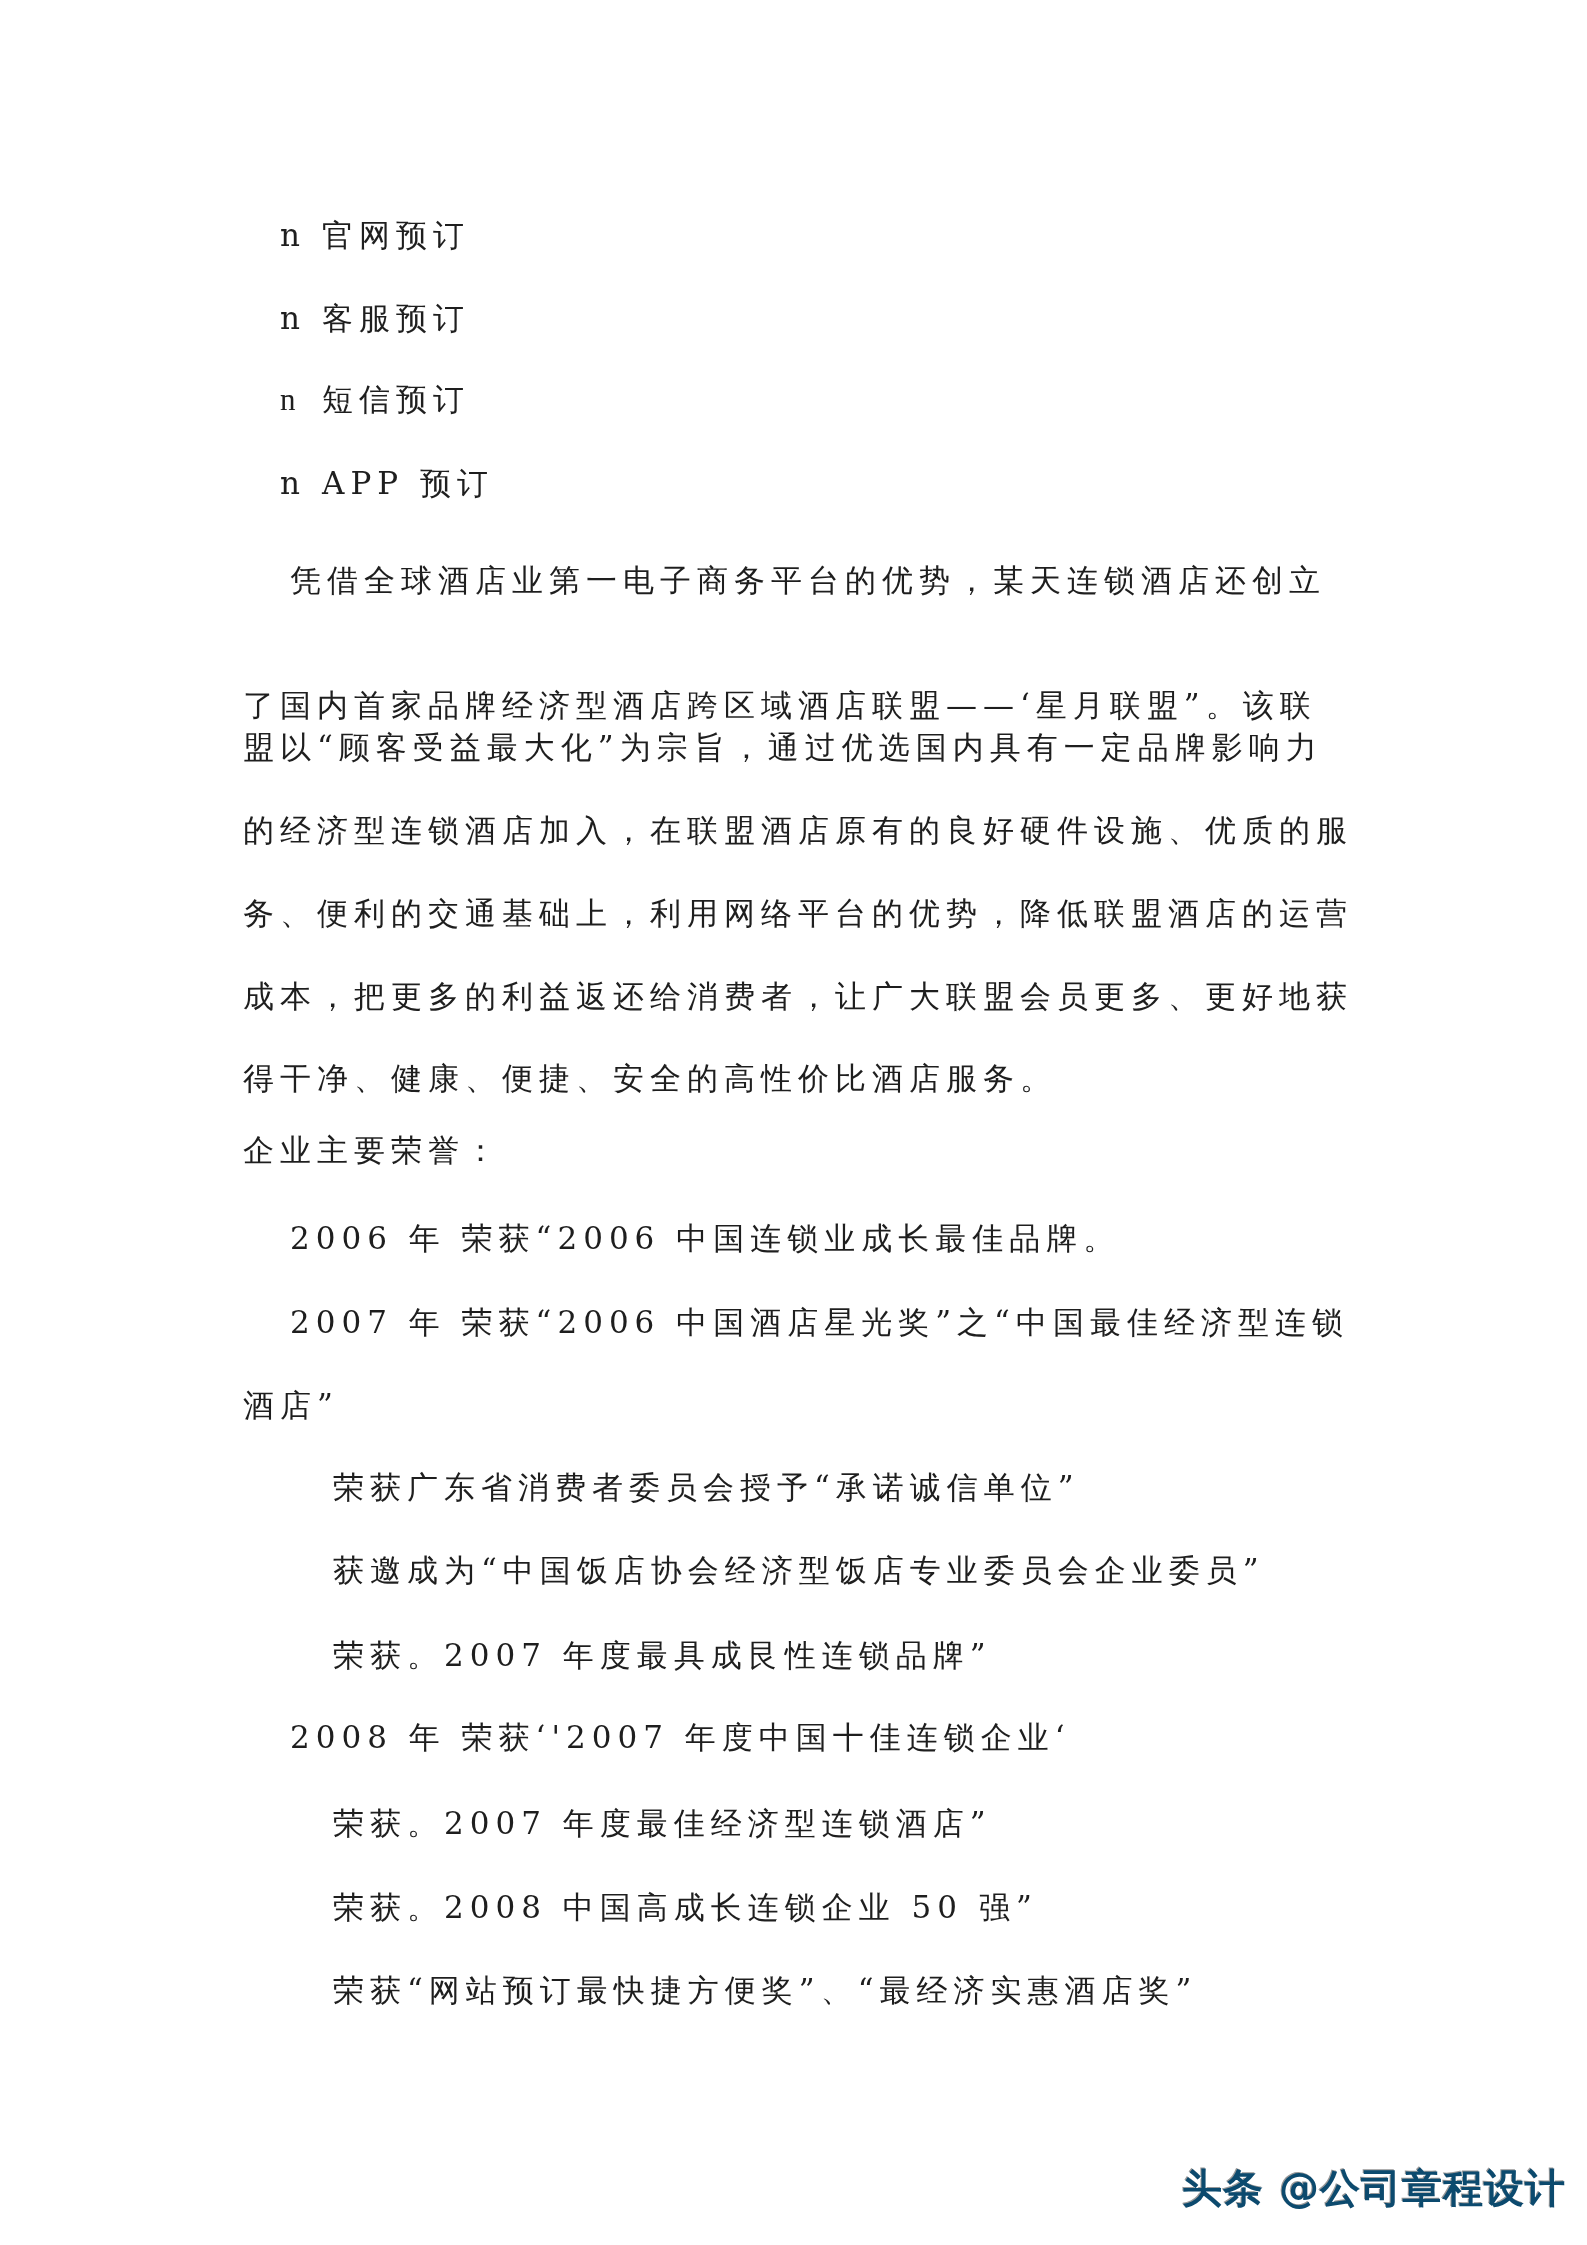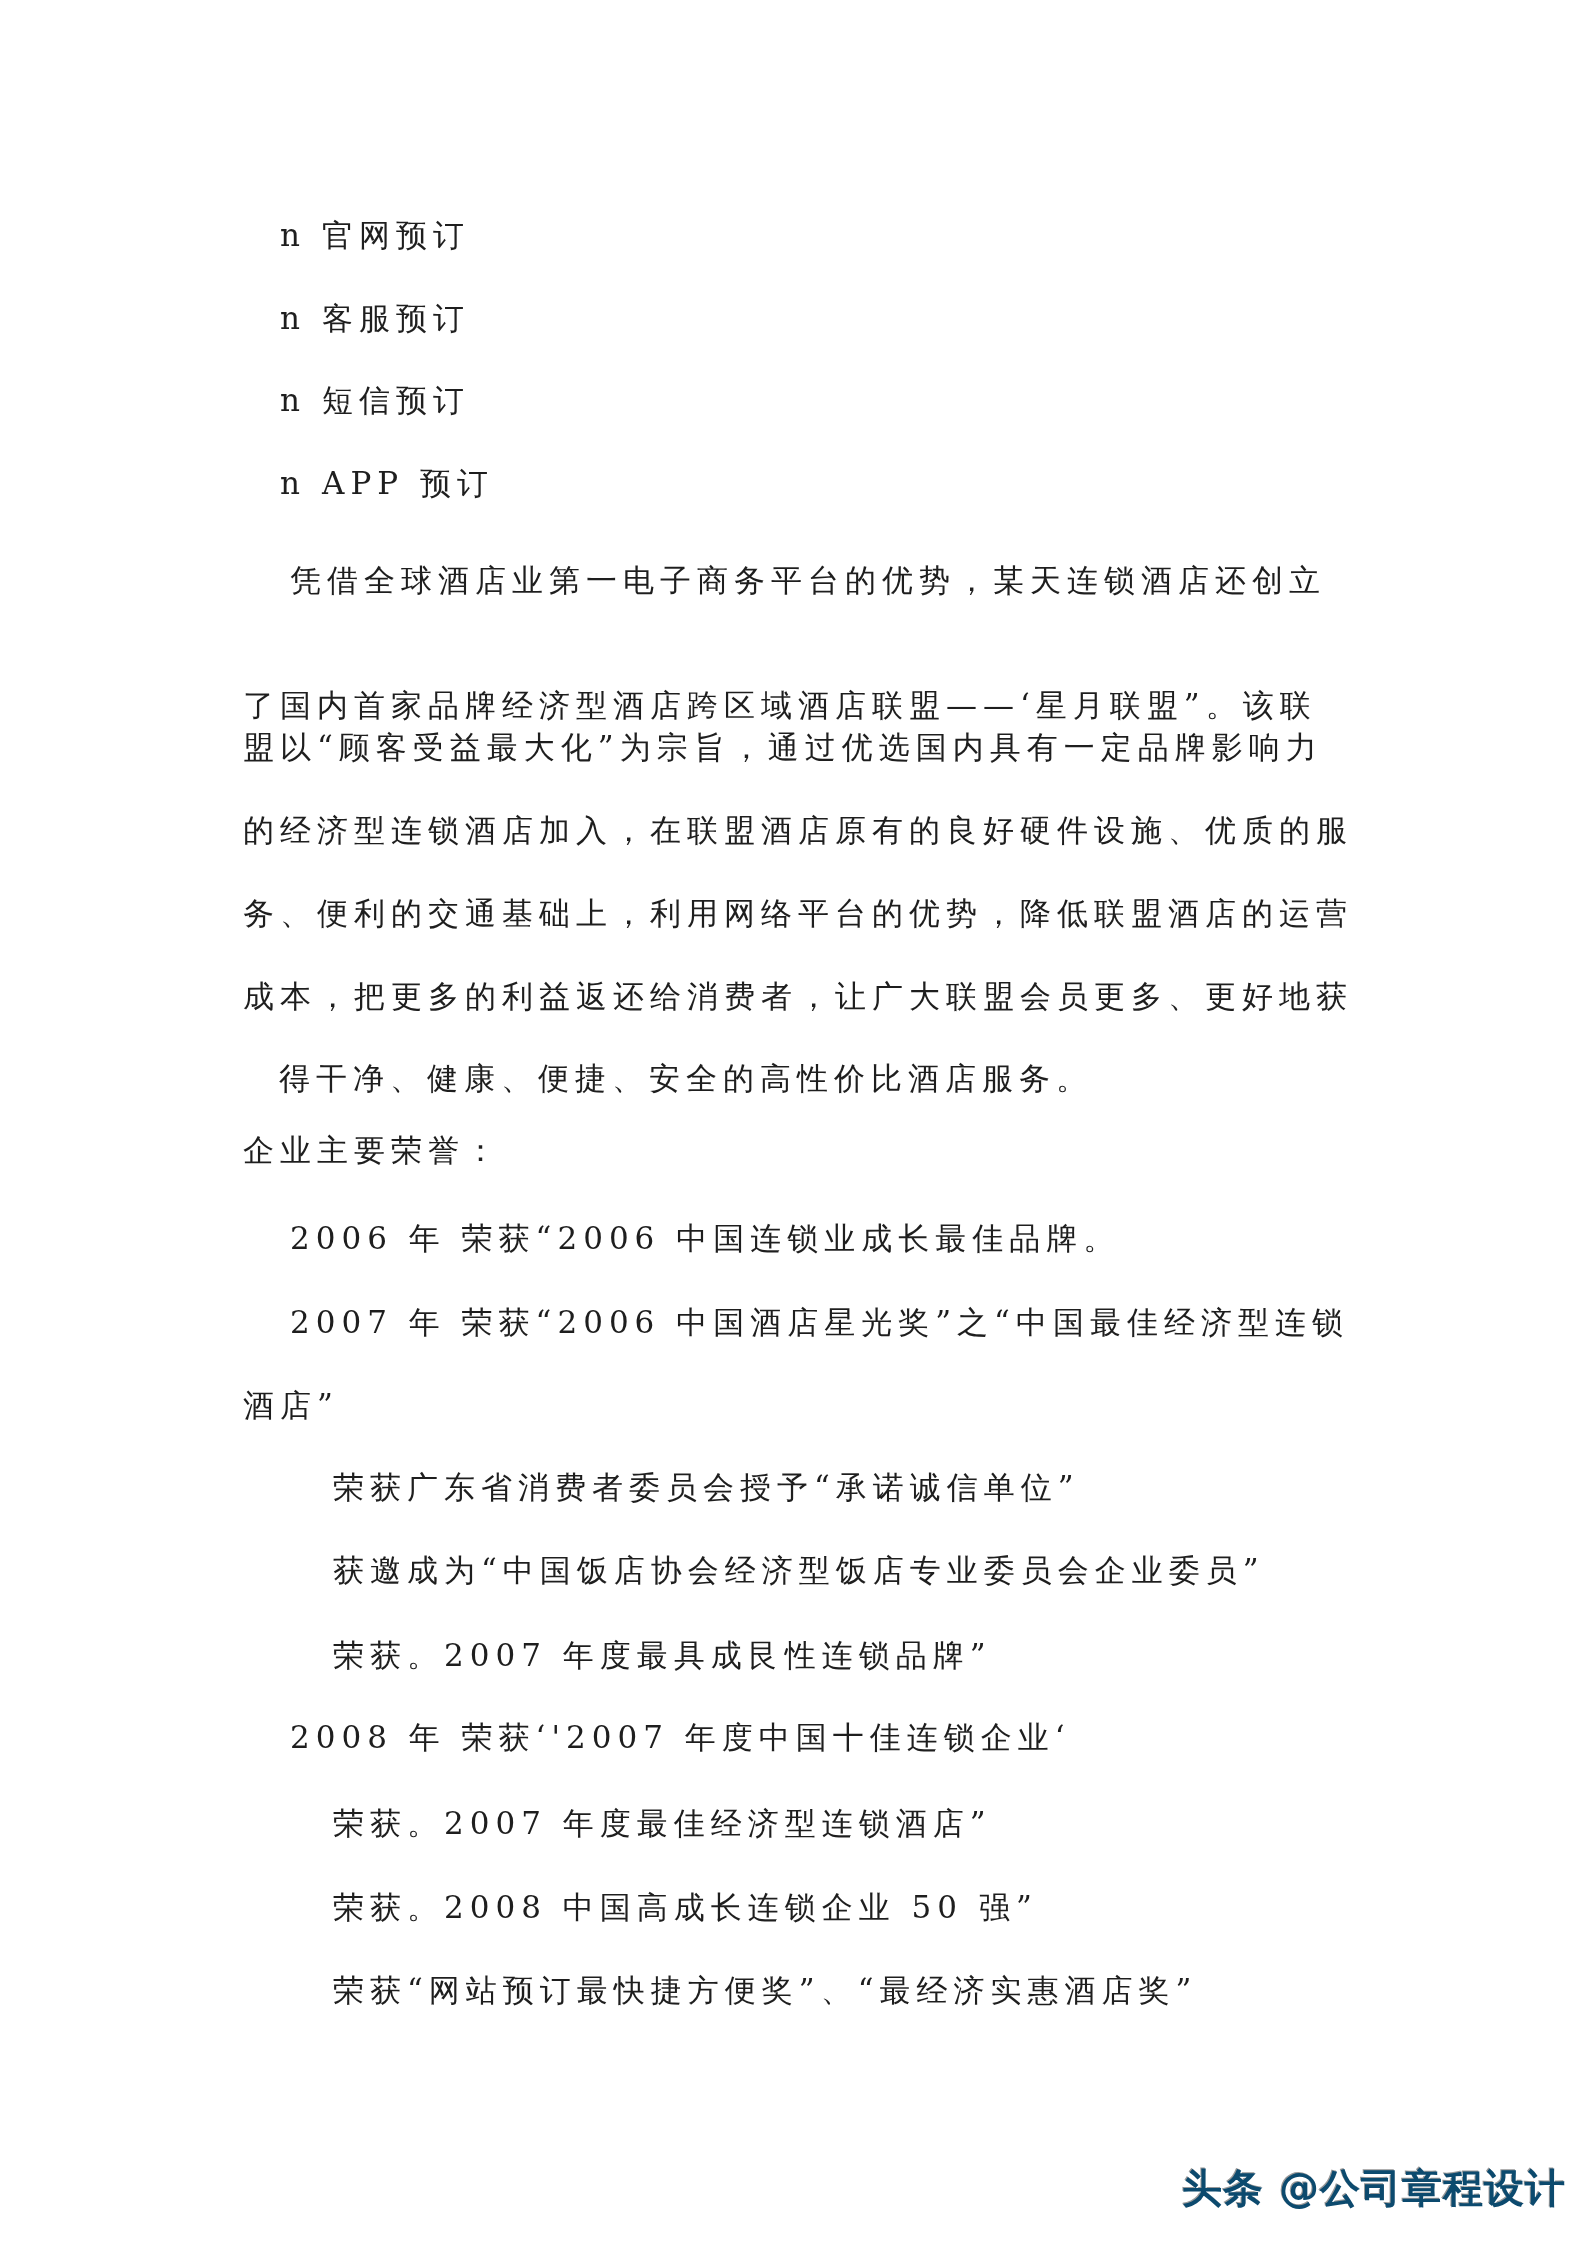--- a/index.html
+++ b/index.html
@@ -24,36 +24,36 @@
 </head>
 <body>
 
 <div>
   <div class="line" style="left:280px; top:215px;">
     <span class="list-marker">n</span><span>官网预订</span>
   </div>
   <div class="line" style="left:280px; top:298px;">
     <span class="list-marker">n</span><span>客服预订</span>
   </div>
-  <div class="line" style="left:280px; top:380px;">
+  <div class="line" style="left:280px; top:380px;font-family:Liberation Serif, serif;">
     <span class="list-marker">n</span><span>短信预订</span>
   </div>
   <div class="line" style="left:280px; top:463px;">
     <span class="list-marker">n</span><span>APP 预订</span>
   </div>
 </div>
 
 <div>
   <div class="line" style="left:290px; top:560px;">凭借全球酒店业第一电子商务平台的优势，某天连锁酒店还创立</div>
   <div class="line" style="left:243px; top:643px;margin-top:42px;">了国内首家品牌经济型酒店跨区域酒店联盟——‘星月联盟”。该联</div>
   <div class="line" style="left:243px; top:727px;">盟以“顾客受益最大化”为宗旨，通过优选国内具有一定品牌影响力</div>
   <div class="line" style="left:243px; top:810px;">的经济型连锁酒店加入，在联盟酒店原有的良好硬件设施、优质的服</div>
   <div class="line" style="left:243px; top:893px;">务、便利的交通基础上，利用网络平台的优势，降低联盟酒店的运营</div>
   <div class="line" style="left:243px; top:976px;">成本，把更多的利益返还给消费者，让广大联盟会员更多、更好地获</div>
-  <div class="line" style="left:243px; top:1058px;margin-left:36px;">得干净、健康、便捷、安全的高性价比酒店服务。</div>
+  <div class="line" style="left:243px; top:1058px;">得干净、健康、便捷、安全的高性价比酒店服务。</div>
 </div>
 
 <div>
   <div class="line" style="left:243px; top:1130px;">企业主要荣誉：</div>
   <div class="line" style="left:290px; top:1218px;">2006 年  荣获“2006 中国连锁业成长最佳品牌。</div>
   <div class="line" style="left:290px; top:1302px;">2007 年  荣获“2006 中国酒店星光奖”之“中国最佳经济型连锁</div>
   <div class="line" style="left:243px; top:1385px;">酒店”</div>
   <div class="line" style="left:333px; top:1467px;">荣获广东省消费者委员会授予“承诺诚信单位”</div>
   <div class="line" style="left:333px; top:1550px;">获邀成为“中国饭店协会经济型饭店专业委员会企业委员”</div>
   <div class="line" style="left:333px; top:1635px;">荣获。2007 年度最具成艮性连锁品牌”</div>

